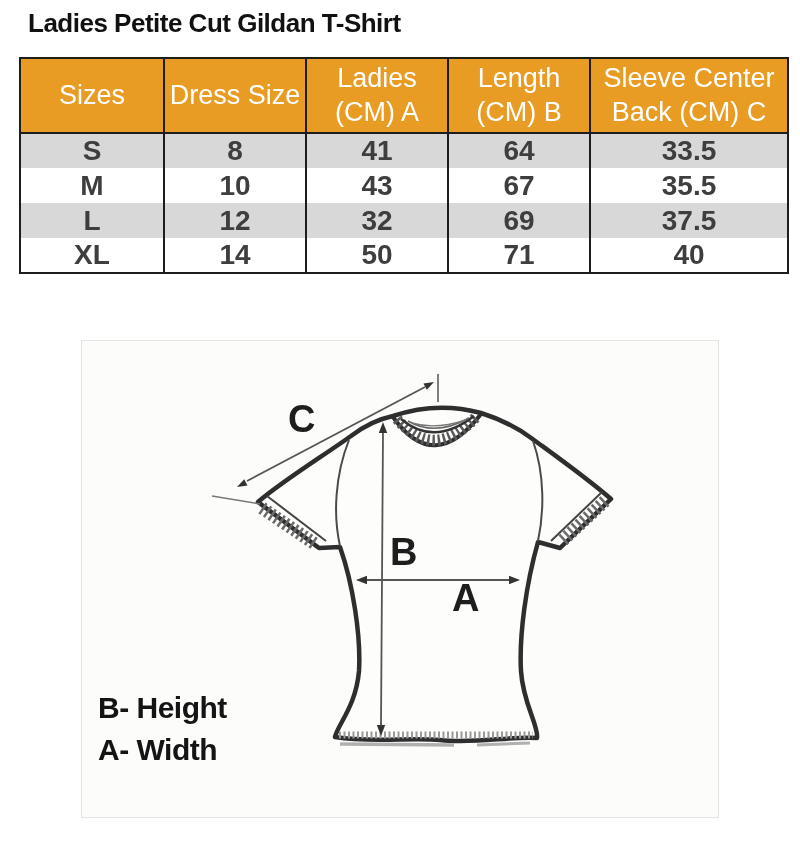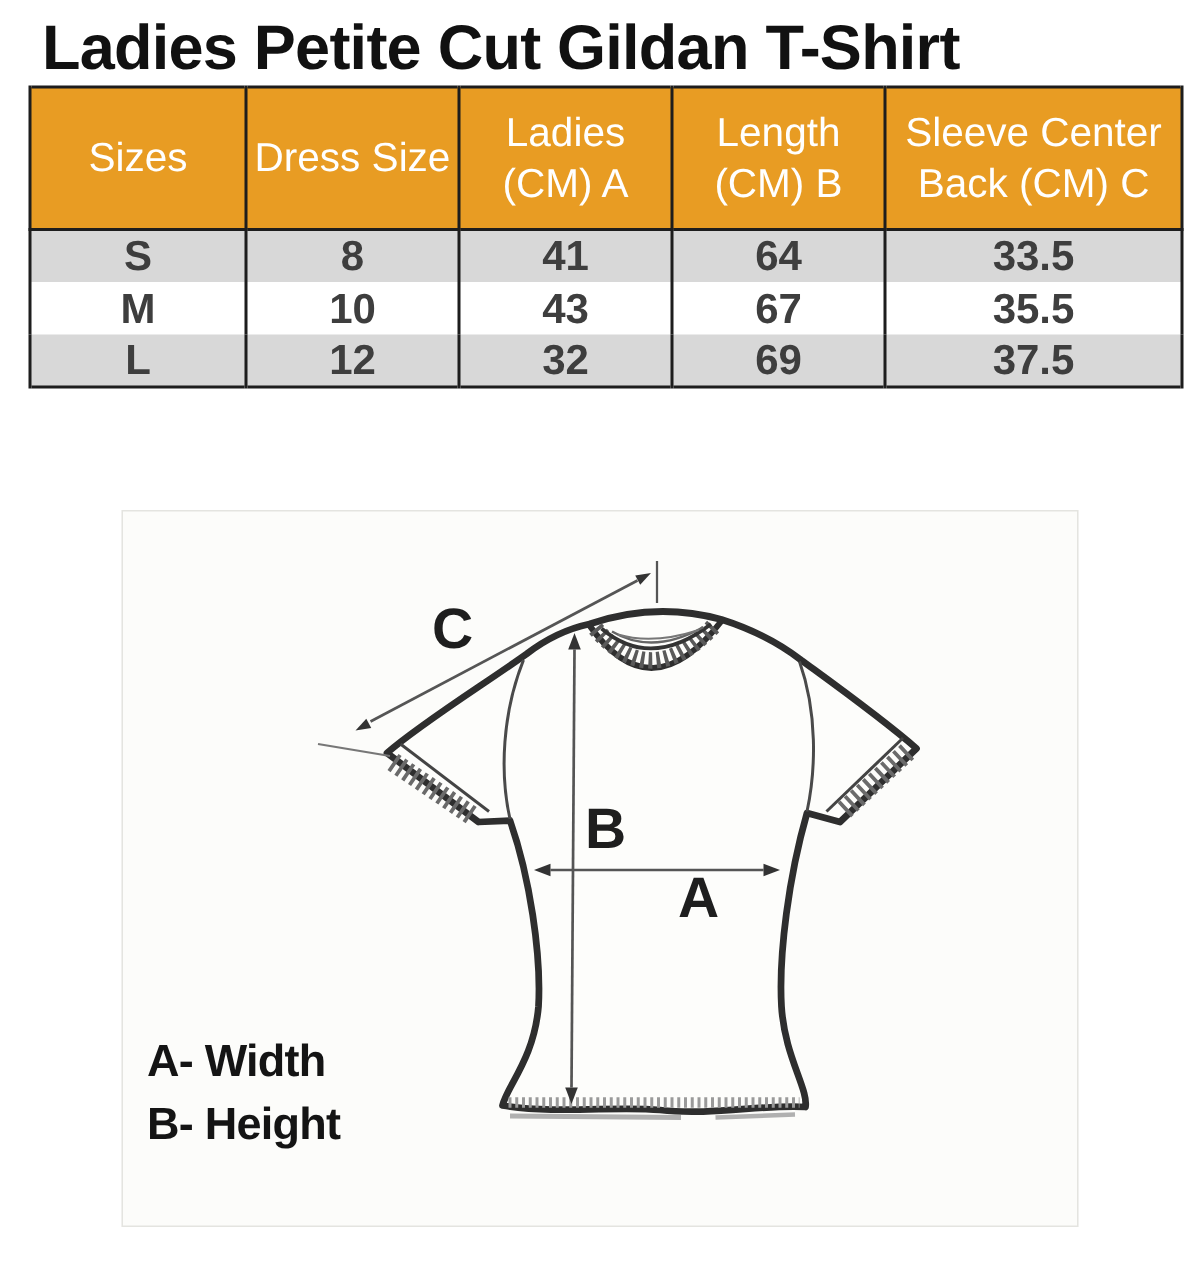--- a/index.html
+++ b/index.html
@@ -2,32 +2,32 @@
 <html><head>
 <meta charset="utf-8">
 <style>
   html,body{margin:0;padding:0;}
   body{
     width:800px;height:857px;position:relative;background:#ffffff;overflow:hidden;
     font-family:"Liberation Sans","DejaVu Sans",sans-serif;
   }
   .title{
     position:absolute;left:28px;top:8px;width:740px;
-    font-size:42px;font-weight:700;color:#111;letter-spacing:-0.5px;
+    font-size:26px;font-weight:700;color:#111;letter-spacing:-0.5px;
   }
   table.size-table{
     position:absolute;left:19px;top:57px;width:768px;
     border-collapse:collapse;table-layout:fixed;
     border:2px solid #1d1d1d;
   }
   table.size-table th,table.size-table td{
     border-left:2px solid #1d1d1d;border-right:2px solid #1d1d1d;
     text-align:center;vertical-align:middle;padding:0;
   }
-  table.size-table thead tr{height:95px;}
+  table.size-table thead tr{height:75px;}
   table.size-table thead th{
     background:#E89C23;color:#ffffff;font-weight:400;font-size:27px;
     line-height:1.25;white-space:pre-line;border-bottom:2px solid #1d1d1d;
   }
   table.size-table tbody tr{height:35px;}
   table.size-table tbody td{
     font-size:28px;font-weight:700;color:#3E3E3E;line-height:1;
   }
   table.size-table tbody tr.alt{background:#D8D8D8;}
   table.size-table tbody tr.plain{background:#ffffff;}
@@ -80,20 +80,27 @@
       <td>43</td>
       <td>67</td>
       <td>35.5</td>
     </tr>
     <tr class="alt">
       <td>L</td>
       <td>12</td>
       <td>32</td>
       <td>69</td>
       <td>37.5</td>
+    </tr>
+    <tr class="plain">
+      <td>XL</td>
+      <td>14</td>
+      <td>50</td>
+      <td>71</td>
+      <td>40</td>
     </tr>
   </tbody>
 </table>
 
 <div class="diagram-box">
   <svg width="636" height="476" viewBox="0 0 636 476">
 
     <g>
       <path d="M311,75
                C297,78 282,85 269,95
@@ -156,16 +163,16 @@
       <polygon points="274,239 285,234.8 285,243.2" fill="#333333"></polygon>
       <polygon points="438,239 427,234.8 427,243.2" fill="#333333"></polygon>
     </g>
 
     <text x="206" y="91" font-size="38" font-weight="bold" fill="#1E1E1E">C</text>
     <text x="308" y="224" font-size="38" font-weight="bold" fill="#1E1E1E">B</text>
     <text x="370" y="270" font-size="38" font-weight="bold" fill="#1E1E1E">A</text>
   </svg>
 
   <div class="legend">
+    <div>B- Height</div>
     <div>A- Width</div>
-    <div>B- Height</div>
   </div>
 </div>
 
 </body></html>

